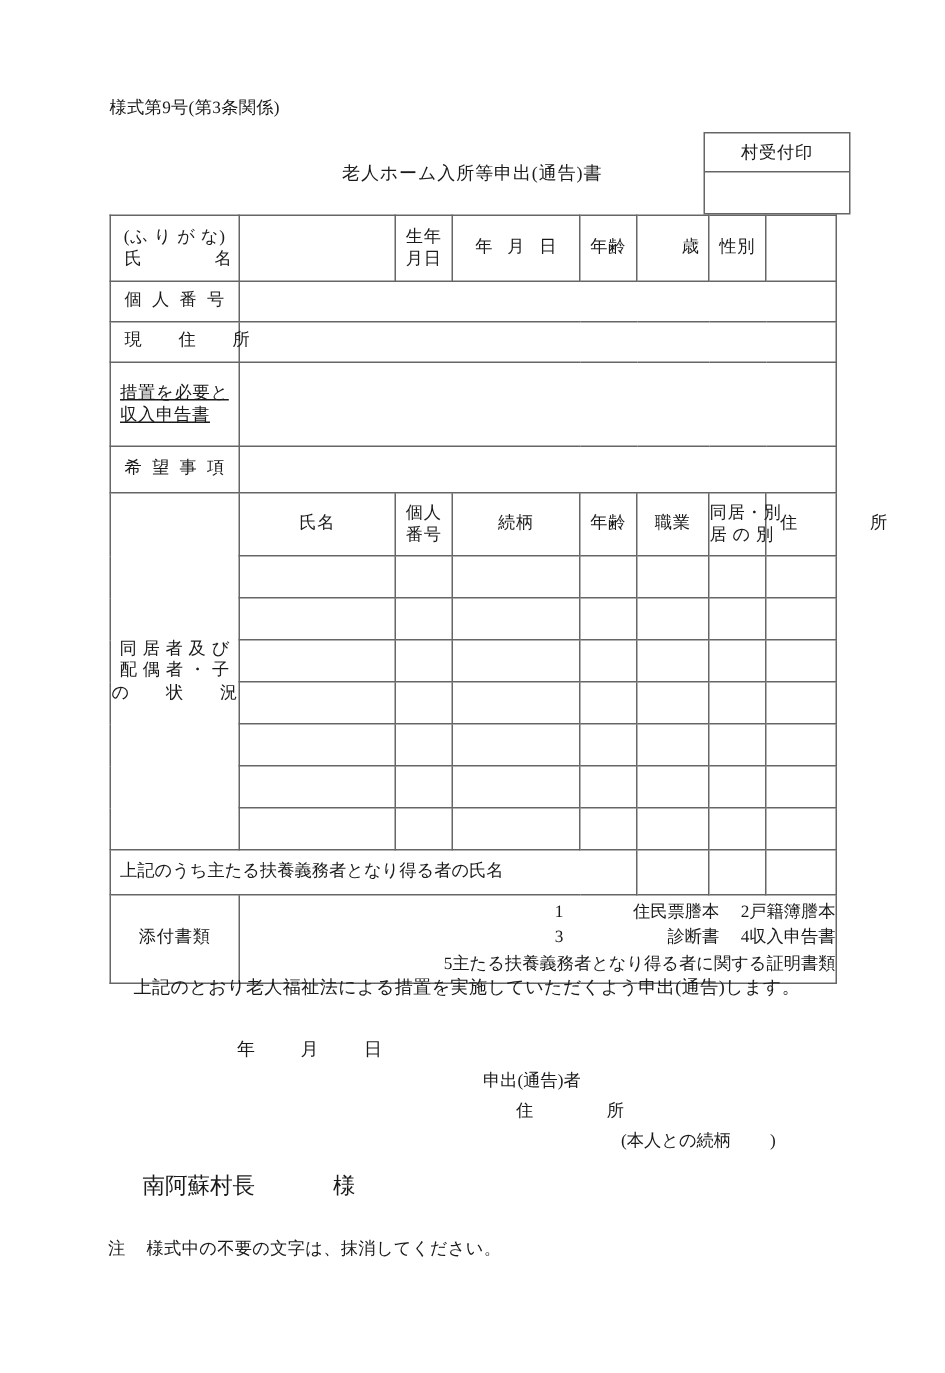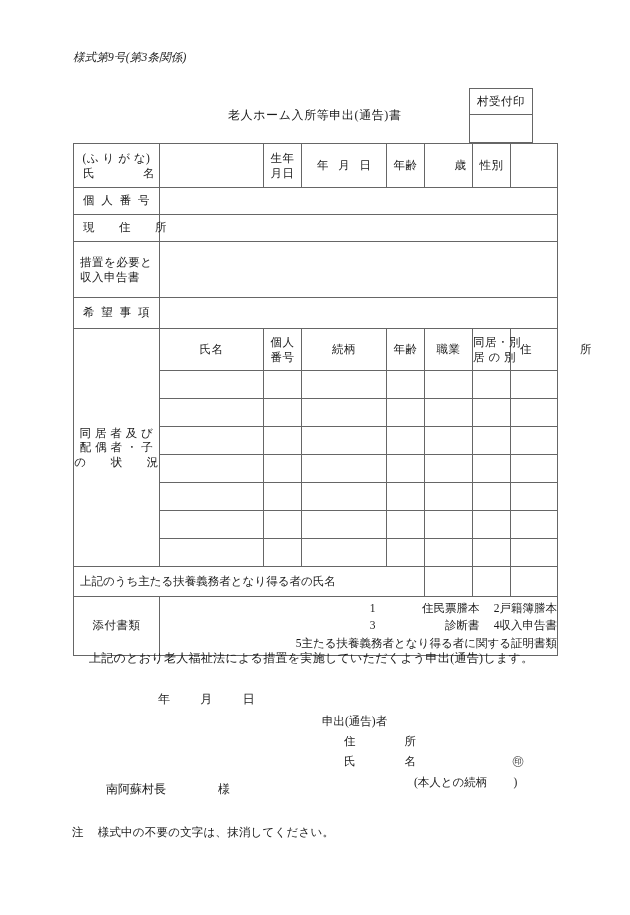--- a/index.html
+++ b/index.html
@@ -18,41 +18,40 @@
 
   .page {
     position: absolute;
     inset: 0;
   }
 
   
   .form-no {
     position: absolute;
     left: 73px;
-    top: 50px;
+    top: 64px;
     font-size: 11.5px;
     letter-spacing: 0.2px;
     white-space: nowrap;
-    font-style: italic;
   }
   .doc-title {
     position: absolute;
     left: 228px;
     top: 107px;
     font-size: 12px;
     letter-spacing: 0.6px;
     white-space: nowrap;
   }
 
   
   .stamp-box {
     position: absolute;
     left: 469px;
     top: 88px;
-    width: 64px;
+    width: 98px;
     height: 55px;
     border: 1px solid #666;
     box-sizing: border-box;
   }
   .stamp-box .stamp-title {
     height: 26px;
     border-bottom: 1px solid #666;
     box-sizing: border-box;
     display: flex;
     align-items: center;
@@ -105,21 +104,21 @@
   }
   .two-line {
     display: block;
     text-align: center;
     line-height: 1.25;
   }
   .two-line span { display: block; }
 
   .r-name   { height: 44px; }
   .r-single { height: 27px; }
-  .r-reason { height: 56px; }
+  .r-reason { height: 56px; text-decoration: underline; }
   .r-hope   { height: 31px; }
   .r-thead  { height: 42px; }
   .r-data   { height: 28px; }
   .r-main   { height: 30px; }
   .r-attach { height: 52px; }
 
   .dob-inner {
     display: flex;
     align-items: center;
     justify-content: space-around;
@@ -180,23 +179,23 @@
   .rel-line {
     display: block;
     line-height: 1.75;
     margin-left: 92px;
     white-space: nowrap;
   }
   .rel-line .blank { display: inline-block; width: 26px; }
 
   .addressee {
     position: absolute;
-    left: 106px;
+    left: 95px;
     top: 781px;
-    font-size: 12px;
+    font-size: 15px;
     white-space: nowrap;
     text-align: right;
   }
   .addressee .gap { display: inline-block; width: 52px; }
 
   .note {
     position: absolute;
     left: 72px;
     top: 825px;
     font-size: 11.5px;
@@ -417,23 +416,20 @@
 
   <div class="date-line">
     <span>年</span><span class="gap"></span><span>月</span><span class="gap"></span><span>日</span>
   </div>
 
   <div class="signer">
     <span class="row">申出(通告)者</span>
     <span class="row">
       <span class="sig-indent"></span><span class="sig-label">住　　所</span><span></span>
     </span>
-    <span class="row">
-      <span class="sig-indent"></span><span class="sig-label">氏　　名</span><span></span><span class="seal">㊞</span>
-    </span>
     <span class="rel-line">
       <span>(本人との続柄</span><span class="blank"></span><span>)</span>
     </span>
   </div>
 
   <div class="addressee">
     <span>南阿蘇村長</span><span class="gap"></span><span>様</span>
   </div>
 
   <div class="note">

